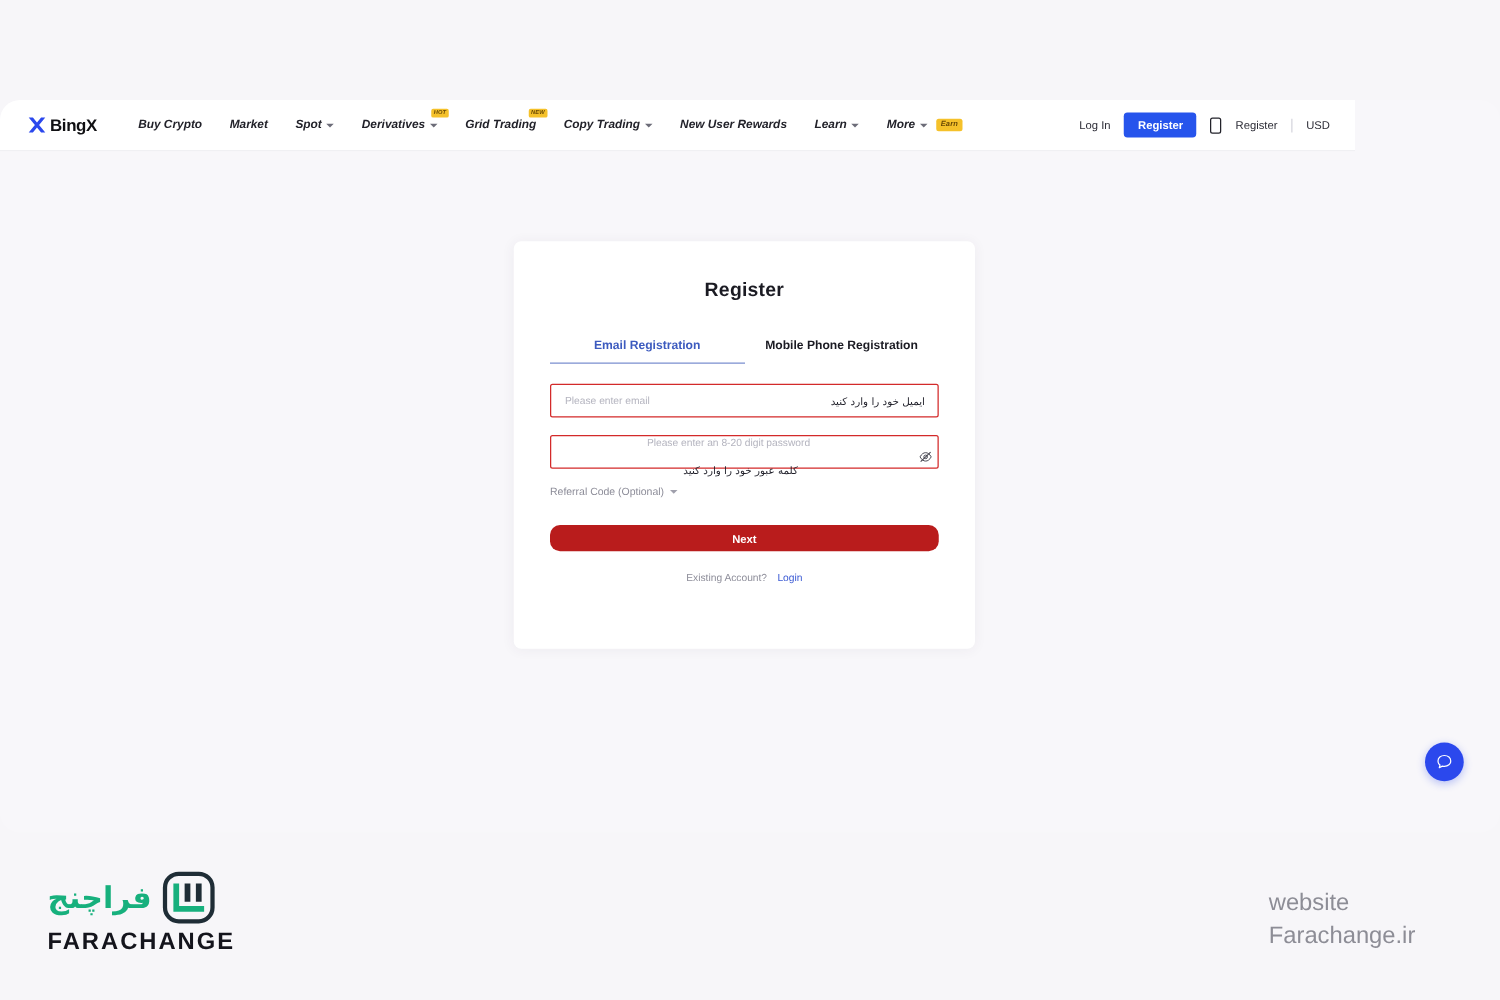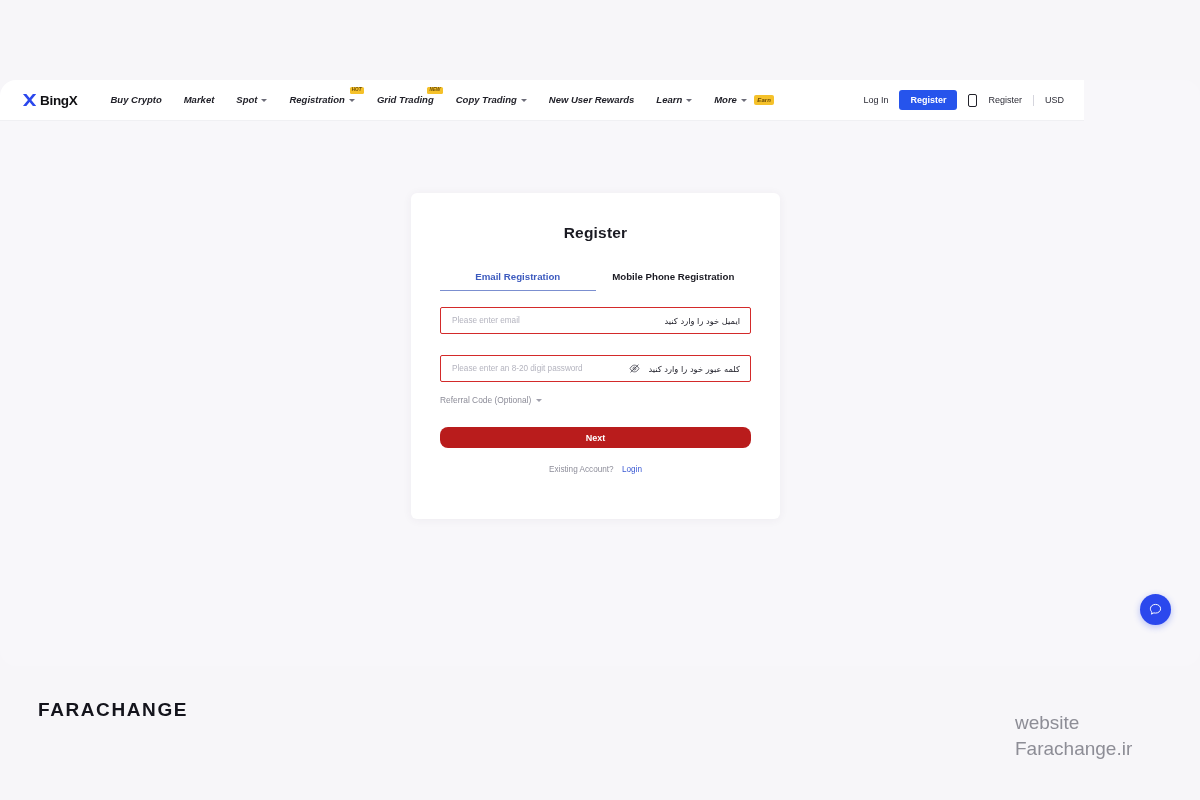--- a/index.html
+++ b/index.html
@@ -195,21 +195,21 @@
     margin: 0 29px;
     margin-top: 16px;
     height: 27px;
     border: 1.6px solid #d32a2a;
     border-radius: 2px;
     box-sizing: border-box;
     background: #fff;
     display: flex;
     align-items: center;
   }
-  .field-wrap.second { margin-top: 21px; }
+  .field-wrap.second { margin-top: 14px; flex-direction: column; }
   .field-input {
     border: none;
     outline: none;
     background: transparent;
     font-family: inherit;
     font-size: 8.2px;
     color: #33333c;
     padding-left: 11px;
     width: 165px;
     height: 100%;
@@ -368,21 +368,21 @@
         <span class="nav-label">Buy Crypto</span>
       </div>
       <div class="nav-item">
         <span class="nav-label">Market</span>
       </div>
       <div class="nav-item">
         <span class="nav-label">Spot</span>
         <span class="caret"></span>
       </div>
       <div class="nav-item">
-        <span class="nav-label">Registration</span>
+        <span class="nav-label">Derivatives</span>
         <span class="caret"></span>
         <span class="badge">HOT</span>
       </div>
       <div class="nav-item">
         <span class="nav-label">Grid Trading</span>
         <span class="badge">NEW</span>
       </div>
       <div class="nav-item">
         <span class="nav-label">Copy Trading</span>
         <span class="caret"></span>
@@ -452,20 +452,29 @@
 
   <div class="chat-fab">
     <svg viewBox="0 0 20 20" width="15" height="15">
       <path d="M10 3.2 C13.9 3.2 16.8 5.7 16.8 9 C16.8 12.3 13.9 14.8 10 14.8 C9.2 14.8 8.5 14.7 7.8 14.5 L4.6 16.2 L5.3 13.4 C4.0 12.3 3.2 10.8 3.2 9 C3.2 5.7 6.1 3.2 10 3.2 Z" fill="none" stroke="#ffffff" stroke-width="1.3" stroke-linejoin="round"></path>
     </svg>
   </div>
 
 </div>
 
 <div class="brand-footer">
+  <div class="fc-top">
+    <span class="fc-fa">فراچنج</span>
+    <svg width="44" height="44" viewBox="0 0 44 44">
+      <rect x="3" y="3" width="38" height="38" rx="11" fill="none" stroke="#1f2d36" stroke-width="3.4"></rect>
+      <path d="M12 13 L12 31 L32 31" fill="none" stroke="#17b07d" stroke-width="4.6" stroke-linecap="square"></path>
+      <path d="M21 13 L21 23" fill="none" stroke="#1f2d36" stroke-width="4.6" stroke-linecap="square"></path>
+      <path d="M30 13 L30 23" fill="none" stroke="#1f2d36" stroke-width="4.6" stroke-linecap="square"></path>
+    </svg>
+  </div>
   <div class="fc-en">FARACHANGE</div>
 </div>
 
 <div class="site-footer">
   <div class="site-bar"></div>
   <div class="site-lines">
     <div class="site-line">website</div>
     <div class="site-line">Farachange.ir</div>
   </div>
 </div>

